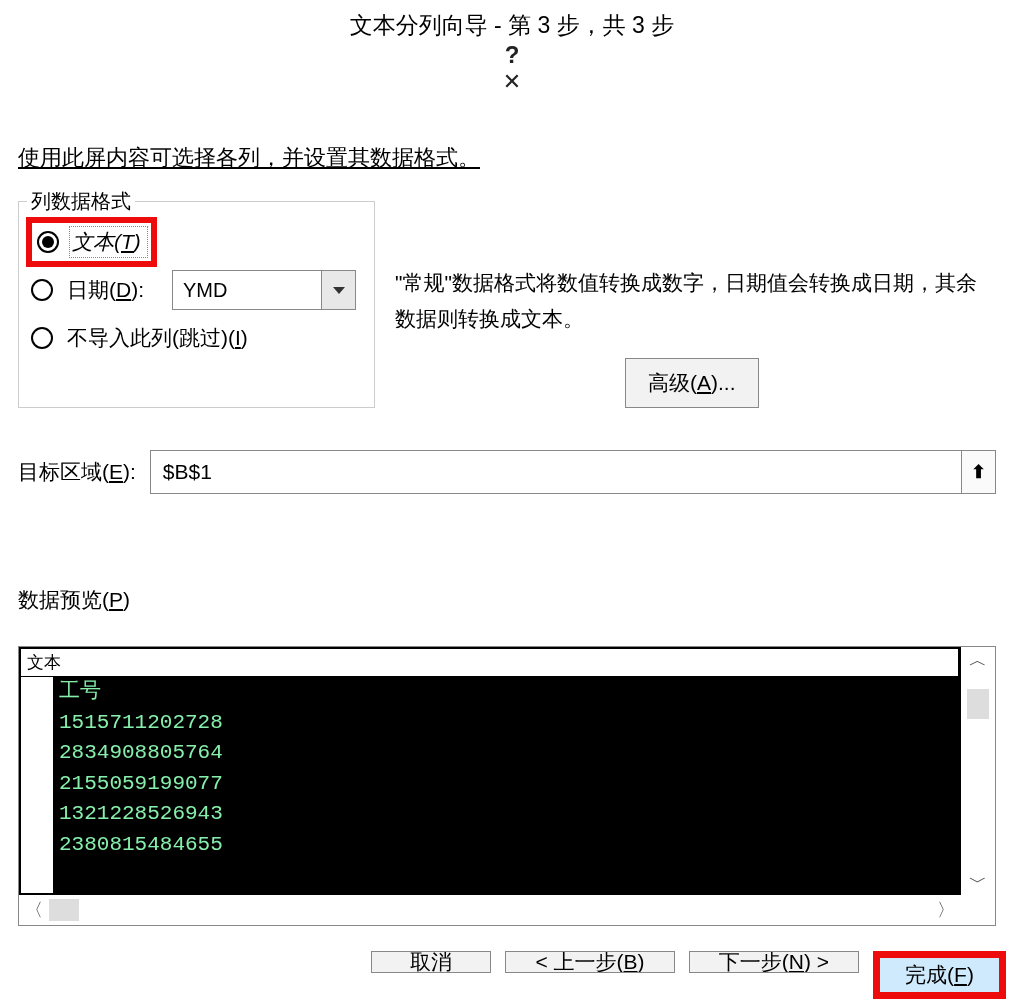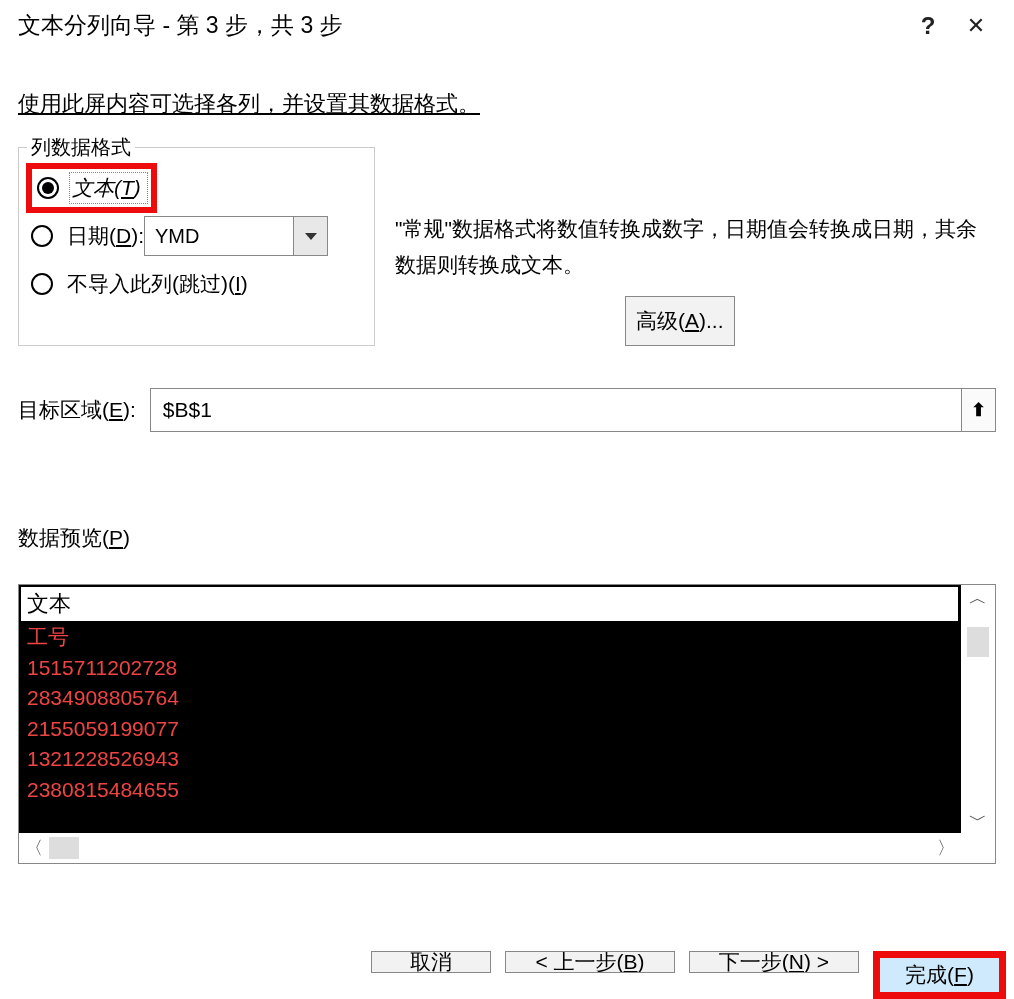--- a/index.html
+++ b/index.html
@@ -7,22 +7,23 @@
       font-family: "Microsoft YaHei", "SimSun", sans-serif;
       font-size: 18px;
       background: #fff;
       width: 1014px;
       height: 999px;
       overflow: hidden;
     }
     .titlebar {
       display: flex;
       align-items: center;
-      padding: 10px 14px 14px 18px;
+      padding: 10px 8px 14px 18px;
       border-bottom: 0;
+      flex-direction: column;
     }
     .titlebar-title {
       flex: 1;
       font-size: 23px;
       color: #000;
     }
     .titlebar-help {
       width: 48px;
       text-align: center;
       font-size: 24px;
@@ -102,21 +103,21 @@
     .highlight-box .radio { margin-left: 5px; margin-right: 10px; }
     .dotted-label {
       border: 1px dotted #888;
       padding: 1px 6px 1px 2px;
       font-size: 21px;
     }
     .select-box {
       display: inline-flex;
       align-items: center;
       border: 1px solid #888;
-      margin-left: 0;
+      margin-left: 28px;
       height: 40px;
       width: 184px;
       gap: 44px;
     }
     .select-text {
       flex: 1;
       padding-left: 10px;
       font-size: 20px;
     }
     .select-btn {
@@ -138,24 +139,24 @@
       flex: 1;
       padding: 64px 0 0 20px;
     }
     .desc {
       font-size: 21px;
       line-height: 1.7;
     }
     .adv-btn {
       border: 1px solid #888;
       background: #f2f2f2;
-      padding: 10px 10px;
+      padding: 10px 22px;
       font-size: 21px;
       display: inline-block;
-      margin: 14px 0 0 230px;
+      margin: 22px 0 0 230px;
     }
     .dest-row {
       display: flex;
       align-items: center;
       margin-top: 42px;
     }
     .dest-label {
       font-size: 21px;
       margin-right: 14px;
     }
@@ -199,35 +200,36 @@
       height: 280px;
     }
     .preview-inner {
       position: absolute;
       left: 0; right: 34px; top: 0; bottom: 30px;
       border: 2px solid #000;
       display: flex;
       flex-direction: column;
     }
     .col-header {
-      font-size: 22px;
+      font-size: 17px;
       padding: 2px 6px;
       background: #fff;
       border-bottom: 1px solid #000;
       border-right: 1px solid #000;
     }
     .data-block {
       background: #000;
-      color: #ef4444;
-      flex: 1;
-      font-family: Liberation Sans, sans-serif;
+      color: #86efac;
+      flex: 1;
+      font-family: Liberation Mono, monospace;
       font-size: 21px;
       padding: 0 6px;
       line-height: 1.45;
       overflow: hidden;
+      margin-left: 32px;
     }
     .vscroll {
       position: absolute;
       right: 0; top: 0; bottom: 30px;
       width: 34px;
       display: flex;
       flex-direction: column;
       align-items: center;
       justify-content: space-between;
       padding: 4px 0;

